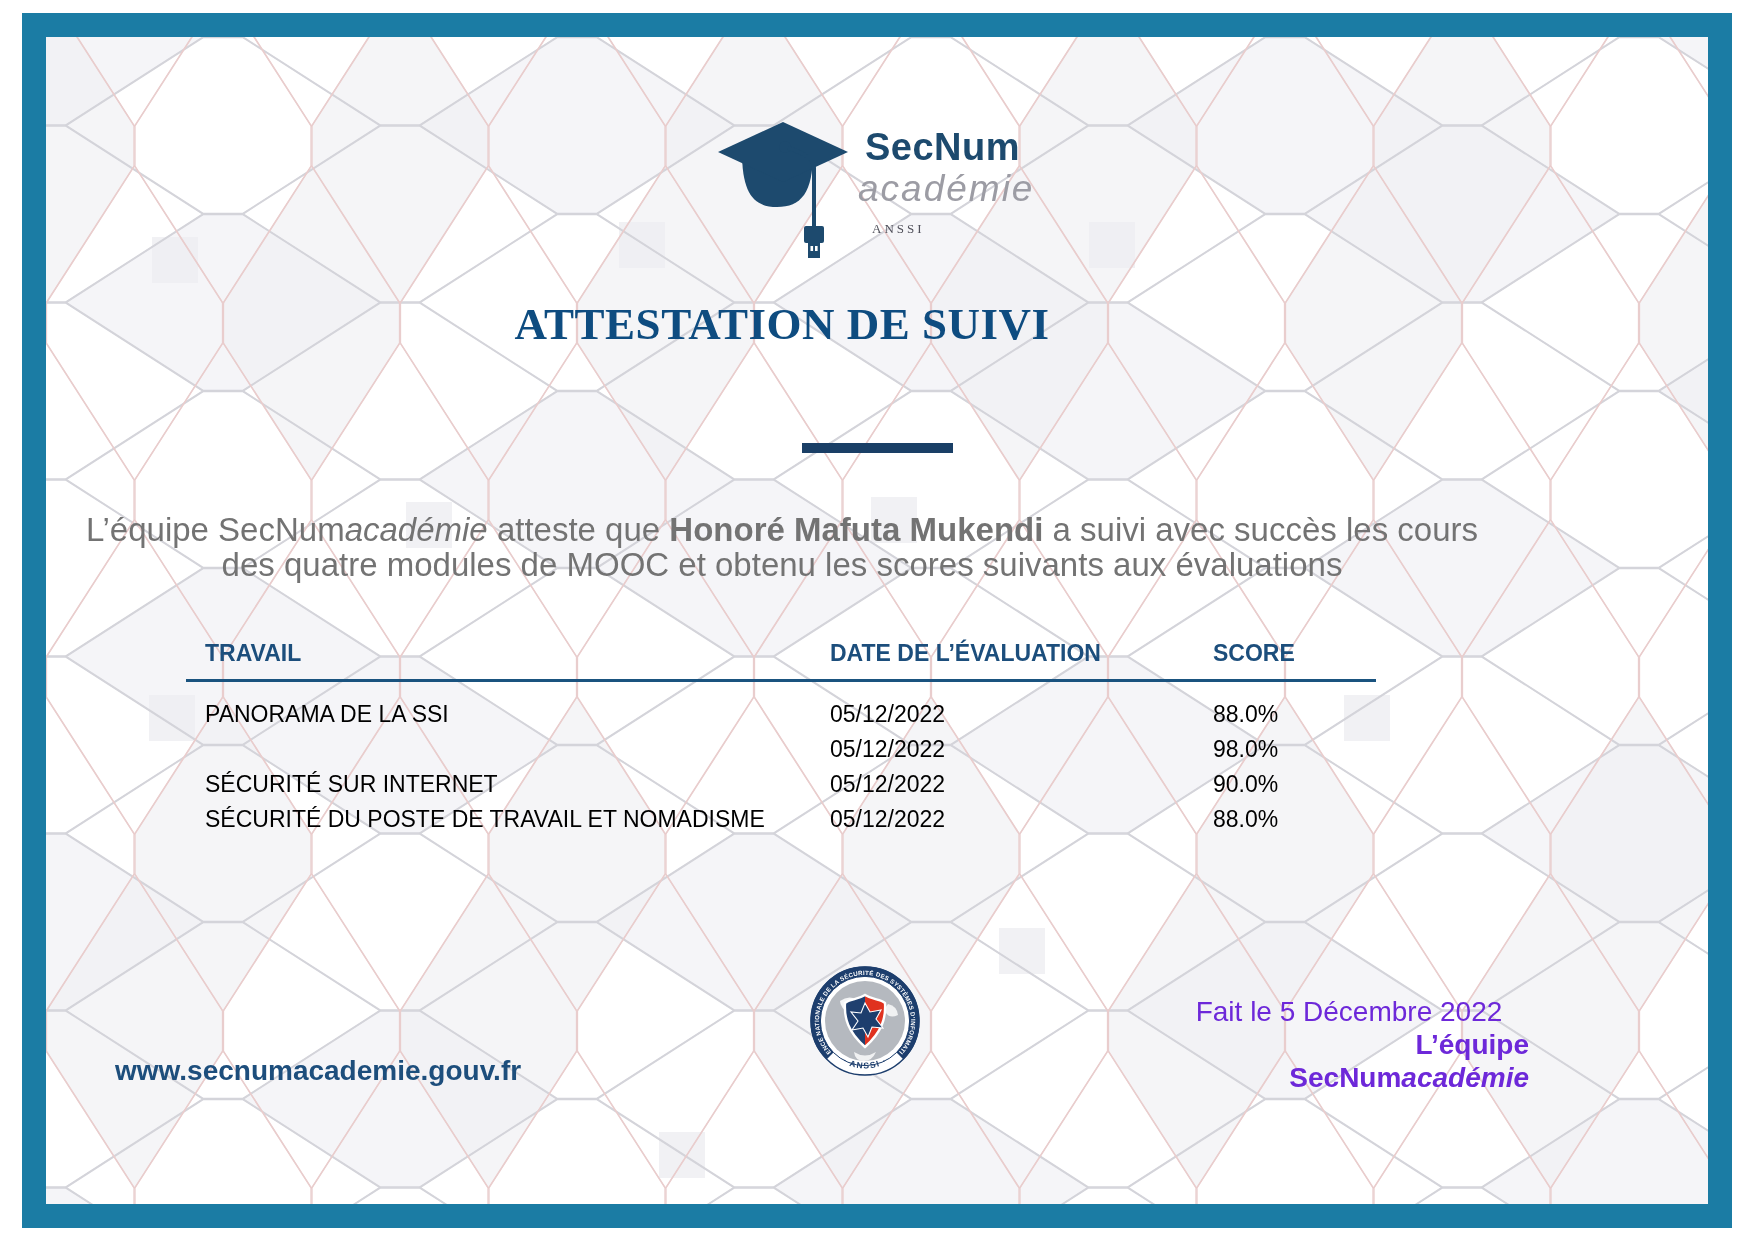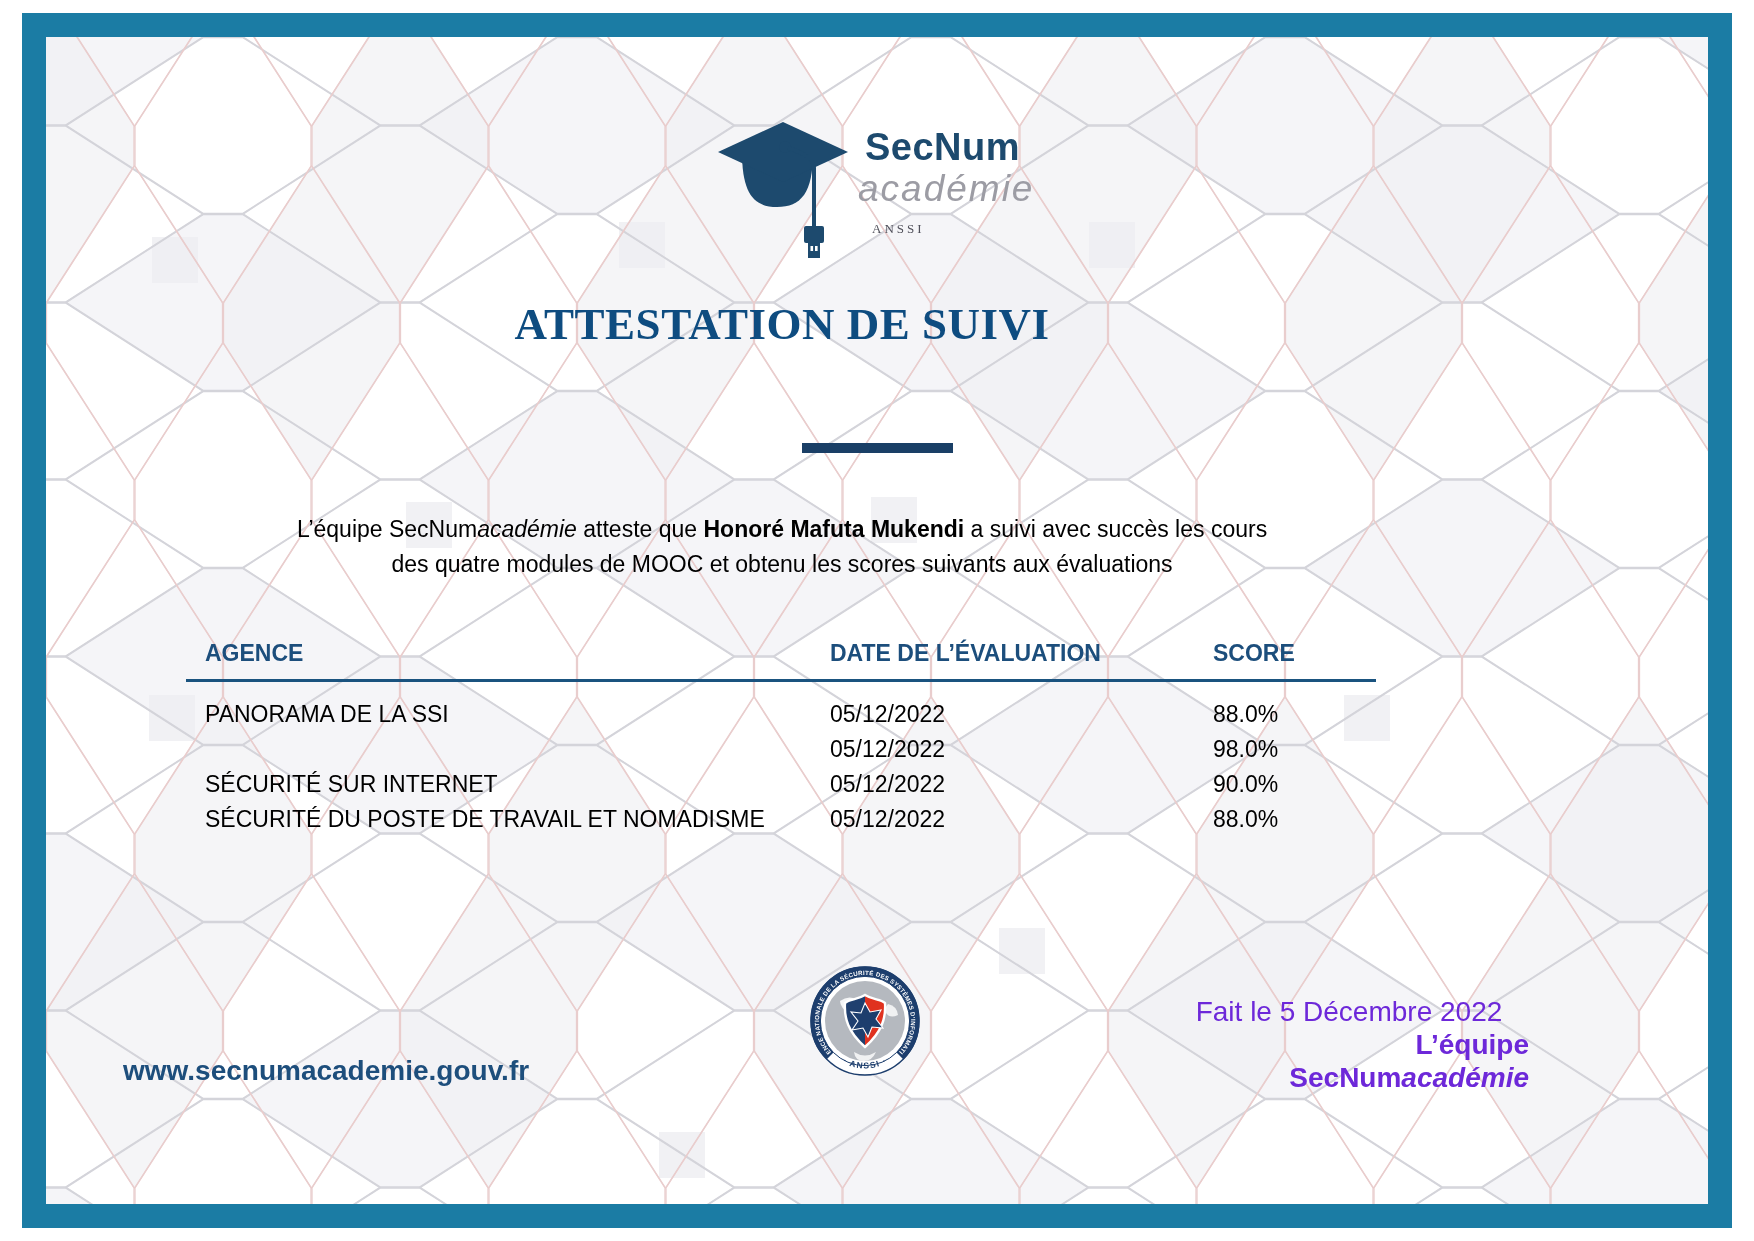--- a/index.html
+++ b/index.html
@@ -18,36 +18,36 @@
   .logo-academie{position:absolute;left:858px;top:168px;font-size:37px;font-style:italic;
                  color:#9c9ca4;letter-spacing:2px;}
   .logo-anssi{position:absolute;left:872px;top:221px;font-size:13px;color:#50505a;
               letter-spacing:3px;font-family:"Liberation Serif",serif;}
   
   .title{position:absolute;left:0;top:298px;width:1564px;margin:0;text-align:center;
          font-size:45px;font-weight:700;color:#0e4c80;letter-spacing:.5px;font-family:Liberation Serif, serif;}
   .dash{position:absolute;left:802px;top:443px;width:151px;height:10px;background:#1a3f66;}
   
   .intro{position:absolute;left:0;top:512px;width:1564px;margin:0;text-align:center;
-         font-size:23px;line-height:35px;color:#000000;}
+         font-size:33px;line-height:35px;color:#737373;}
   .intro i{font-style:italic;}
   .intro b{font-weight:700;}
   
   .th{position:absolute;top:640px;font-size:23px;font-weight:700;color:#1c4e7c;}
   .rule{position:absolute;left:186px;top:679px;width:1190px;height:3px;background:#1a537f;}
   .td{position:absolute;font-size:23px;font-weight:400;color:#000;}
   .c-mod{left:205px;} .c-date{left:830px;} .c-score{left:1213px;}
   .r0{top:701px;} .r1{top:736px;} .r2{top:771px;text-align:center;} .r3{top:806px;}
   
   .seal-svg{position:absolute;left:810px;top:966px;}
   .issued{position:absolute;left:1169px;top:995px;width:360px;text-align:center;
           font-size:28px;color:#6d28d9;line-height:33px;}
   .issued .team{font-weight:700;text-align:right;}
   .issued .team i{font-style:italic;font-weight:700;}
-  .website{position:absolute;left:123px;top:1055px;font-size:28px;font-weight:700;
+  .website{position:absolute;left:115px;top:1055px;font-size:28px;font-weight:700;
            color:#1d4e7c;text-decoration:none;}
 </style>
 </head>
 <body>
 
 <div class="page">
 
   <svg id="bg" class="bg" width="1662" height="1167" viewBox="0 0 1662 1167">
       <path d="M-334 442.5L-197 354.5L-157 354.5L-20 442.5L-157 530.5L-197 530.5Z" fill="#f4f4f7" opacity="0.9"></path>
       <path d="M-334 796.5L-197 708.5L-157 708.5L-20 796.5L-157 884.5L-197 884.5Z" fill="#f4f4f7" opacity="0.9"></path>
@@ -407,21 +407,21 @@
     <div class="logo-anssi">ANSSI</div>
 
     <h1 class="title">ATTESTATION DE SUIVI</h1>
     <div class="dash"></div>
 
     <p class="intro">
       <span>L’équipe SecNum</span><i>académie</i><span> atteste que </span><b>Honoré Mafuta Mukendi</b><span> a suivi avec succès les cours</span><br>
       <span>des quatre modules de MOOC et obtenu les scores suivants aux évaluations</span>
     </p>
 
-    <span class="th c-mod">AGENCE</span>
+    <span class="th c-mod">TRAVAIL</span>
     <span class="th c-date">DATE DE L’ÉVALUATION</span>
     <span class="th c-score">SCORE</span>
     <div class="rule"></div>
 
     <span class="td r0 c-mod">PANORAMA DE LA SSI</span>
     <span class="td r0 c-date">05/12/2022</span>
     <span class="td r0 c-score">88.0%</span>
 
     <span class="td r1 c-date">05/12/2022</span>
     <span class="td r1 c-score">98.0%</span>

